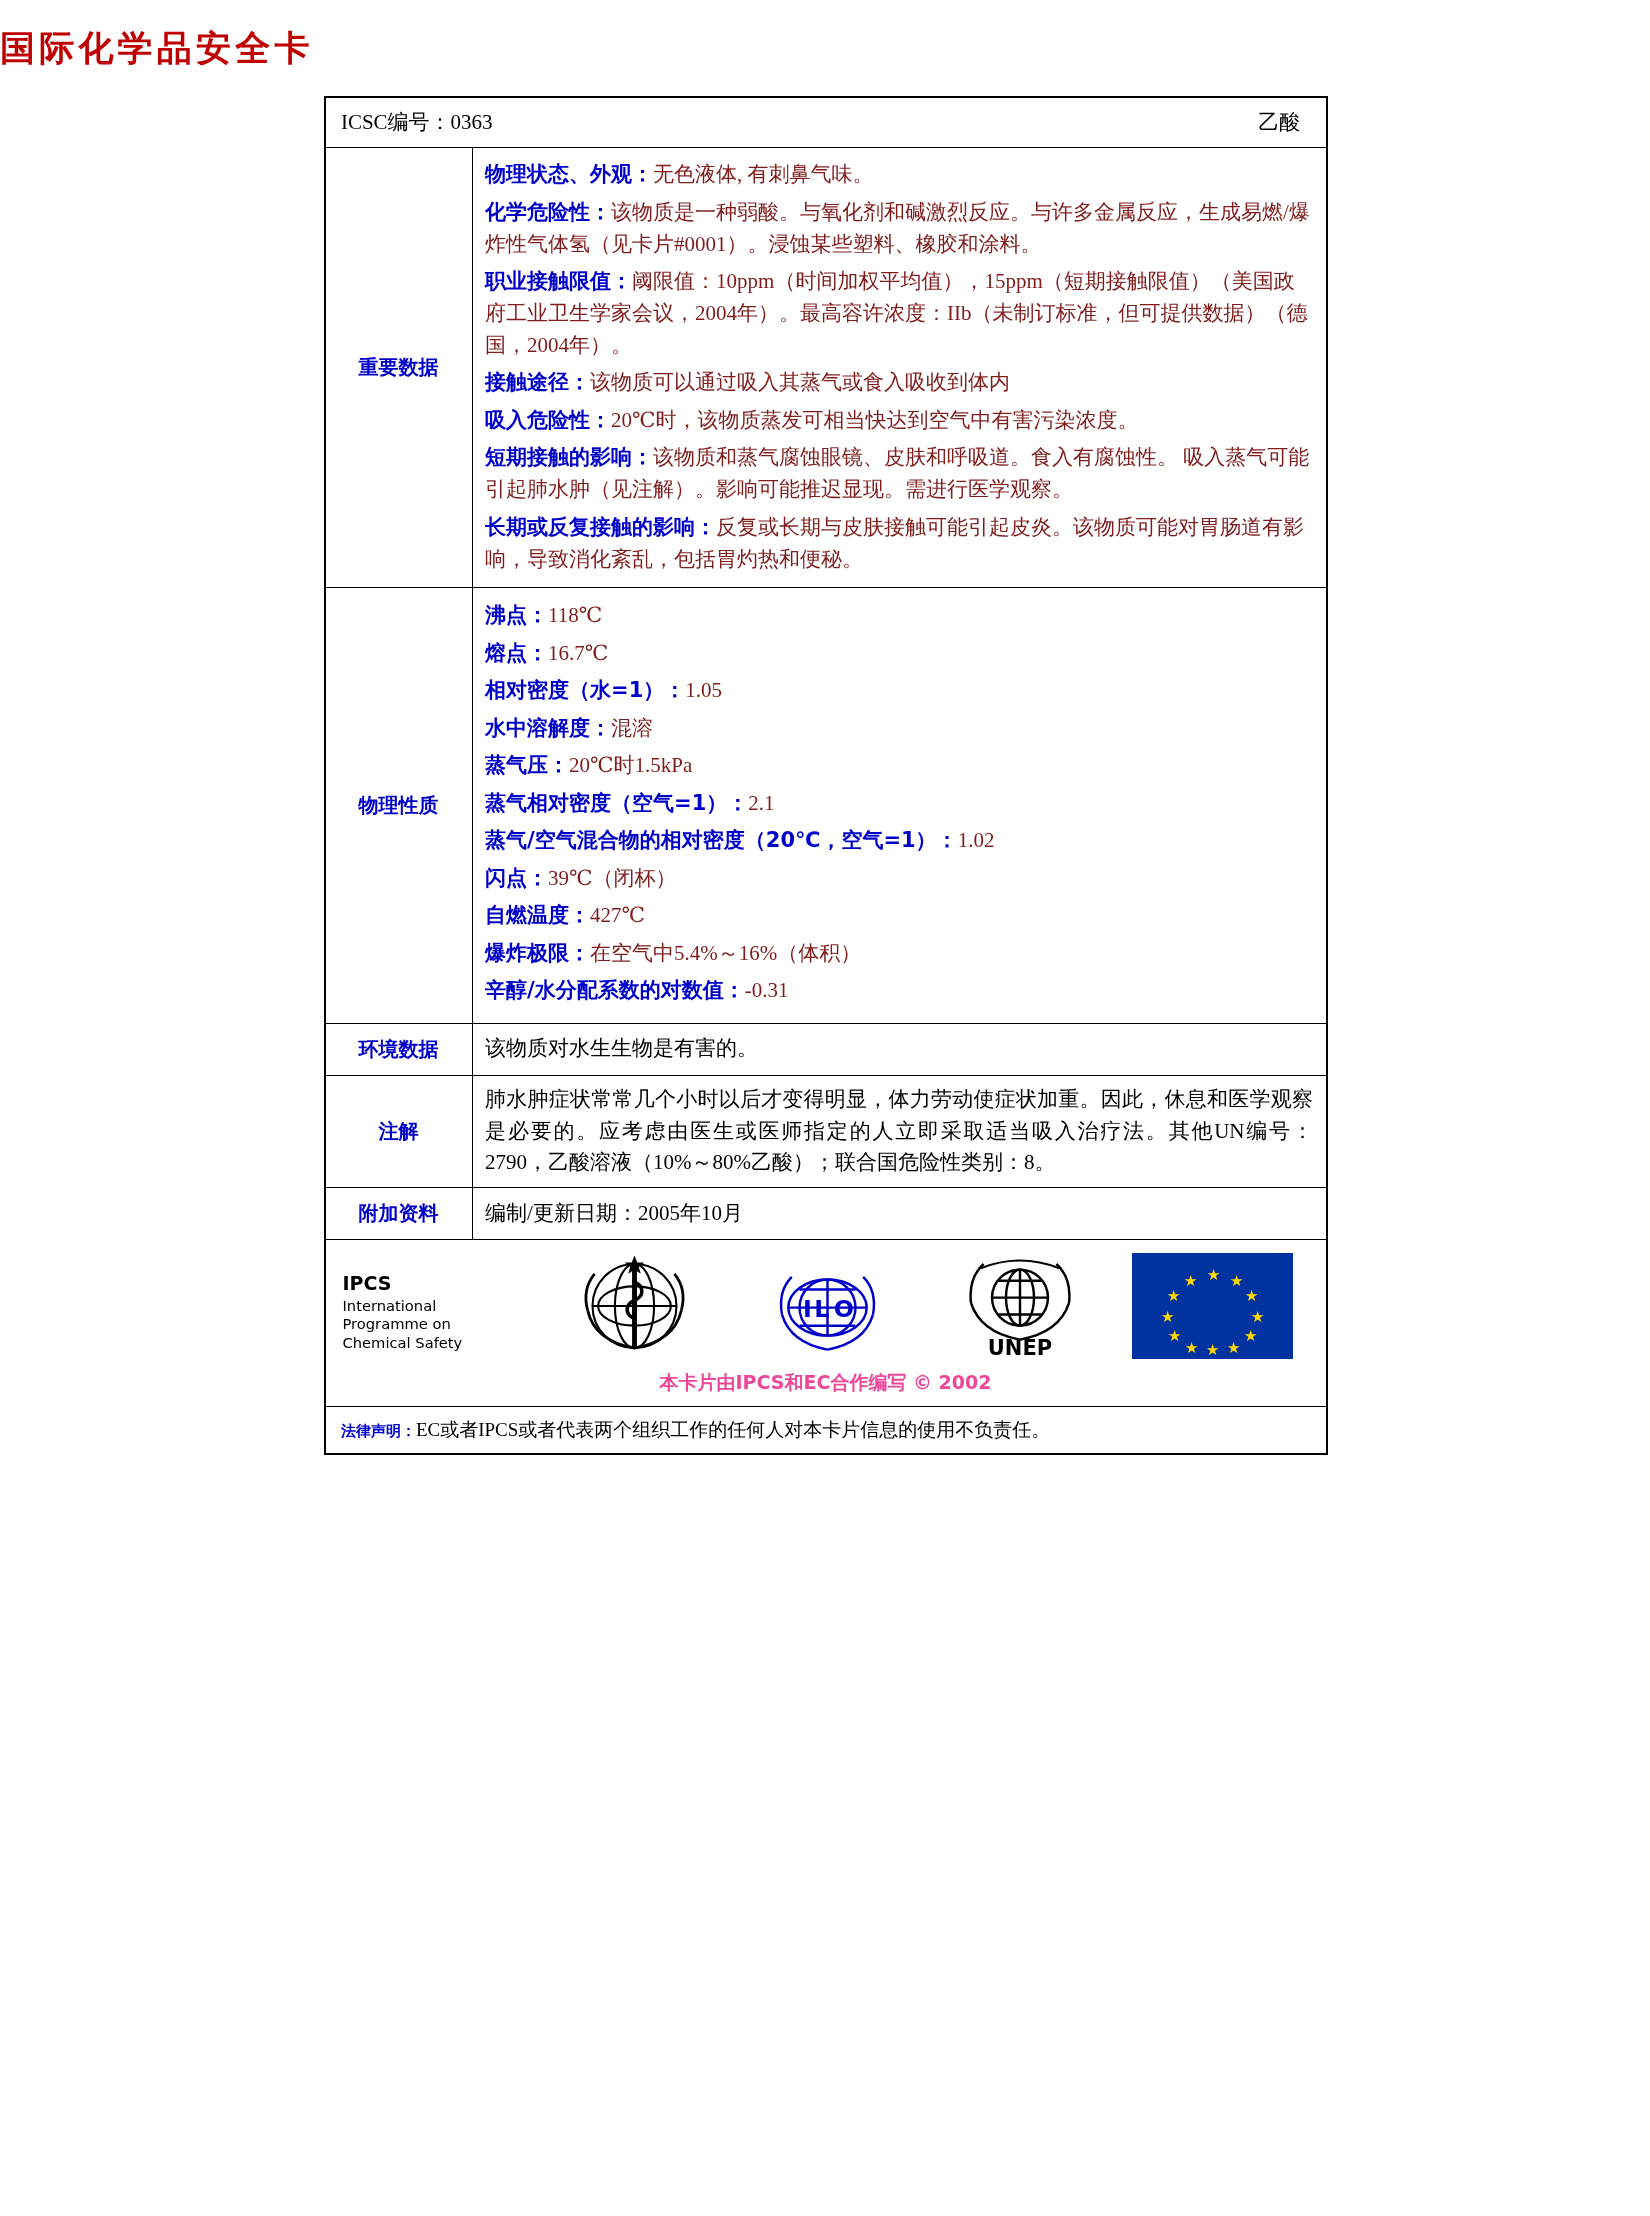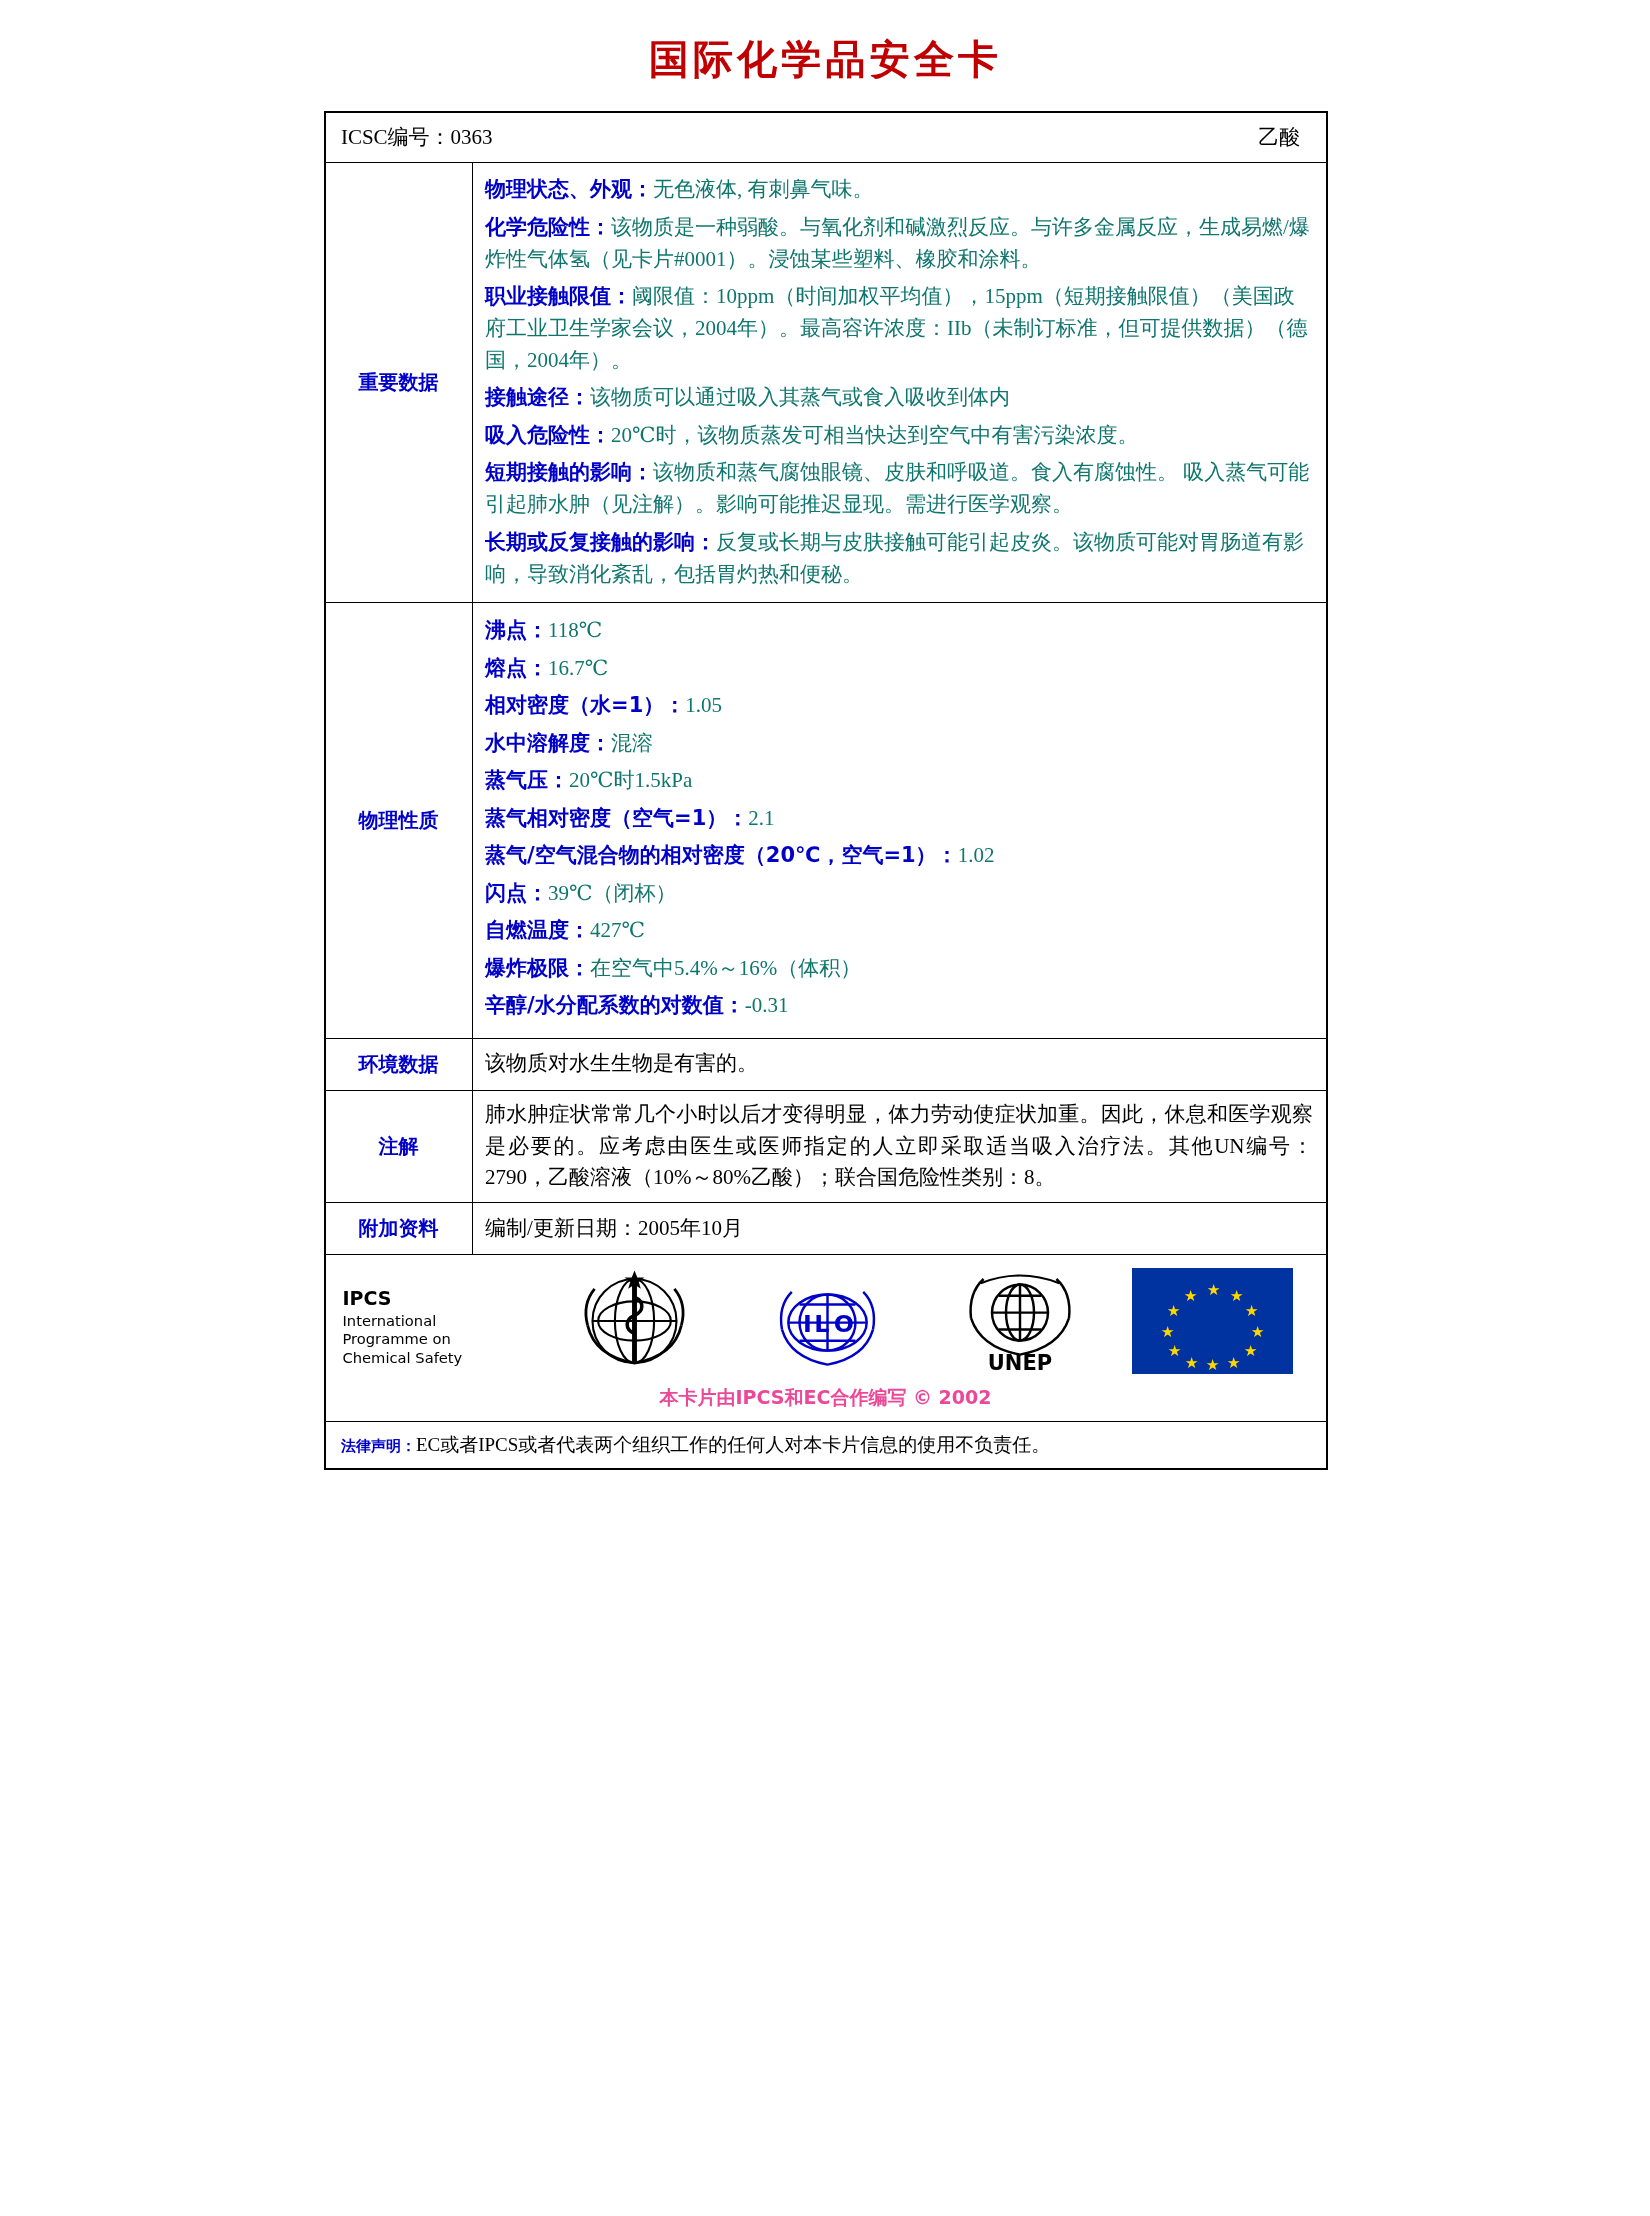--- a/index.html
+++ b/index.html
@@ -11,27 +11,27 @@
     width: 1651px;
     font-family: "Liberation Serif", "DejaVu Serif", serif;
     color: #000000;
   }
   .page {
     width: 1651px;
     box-sizing: border-box;
     padding: 0;
   }
   .doc-title {
-    text-align: center;
+    text-align: left;
     color: #c00000;
     font-family: "DejaVu Sans", "Liberation Sans", sans-serif;
     font-weight: bold;
-    font-size: 40px;
+    font-size: 35px;
     letter-spacing: 4.2px;
-    margin-top: 32px;
+    margin-top: 25px;
     margin-bottom: 24px;
   }
   .card {
     margin: 0 auto;
     width: 1004px;
     border: 2.1px solid #000;
     box-sizing: border-box;
   }
   .row {
     display: flex;
@@ -76,21 +76,21 @@
   .blk {
     margin: 2.8px 0 5.6px 0;
   }
   .blk:last-child { margin-bottom: 1.4px; }
   .key {
     color: #0000c8;
     font-family: "DejaVu Sans", "Liberation Sans", sans-serif;
     font-weight: bold;
   }
   .val {
-    color: #0f766e;
+    color: #7f1d1d;
   }
   .prop-line {
     margin: 4.2px 0 5.6px 0;
   }
   .single-line {
     font-size: 21px;
     line-height: 1.5;
     padding: 9.8px 12.6px;
   }
   .note-cell {

